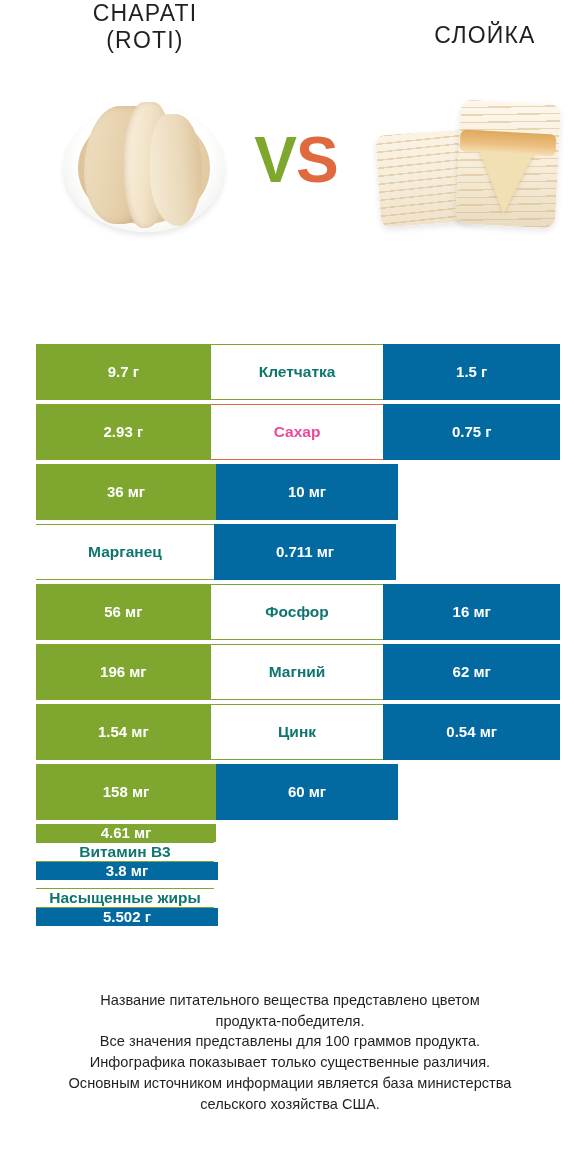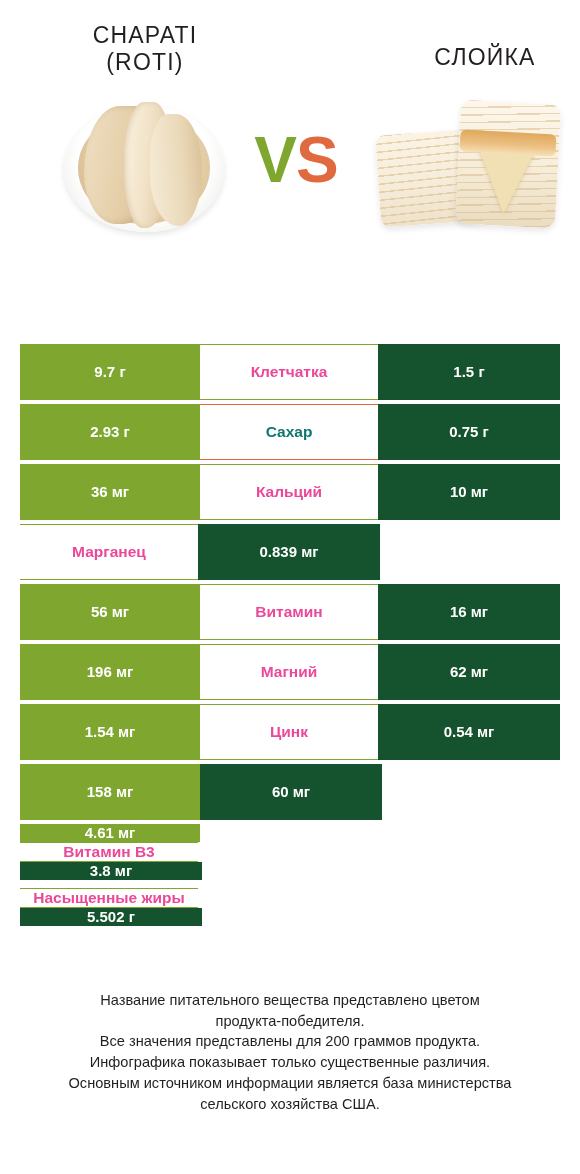--- a/index.html
+++ b/index.html
@@ -17,21 +17,20 @@
 
   
   .header {
     width: 580px;
     height: 300px;
     position: relative;
   }
   .title-row {
     display: flex;
     align-items: flex-start;
-    padding-top: 22px;
     height: 80px;
     box-sizing: border-box;
   }
   .title {
     flex: 0 0 50%;
     text-align: center;
     color: #231f20;
     font-weight: 300;
     letter-spacing: 1.2px;
     line-height: 1.18;
@@ -179,20 +178,21 @@
     position: absolute;
     left: 20px;
     top: 344px;
     width: 540px;
   }
   .row {
     display: flex;
     align-items: stretch;
     height: 56px;
     margin-bottom: 4px;
+    margin-left: 16px;
   }
   .row.tall { height: 60px; flex-direction: column; }
   .cell {
     display: flex;
     align-items: center;
     justify-content: center;
     box-sizing: border-box;
     font-size: 15px;
     font-weight: 700;
     text-align: center;
@@ -203,25 +203,25 @@
     background: #7FA72F;
     color: #ffffff;
   }
   .cell.mid {
     width: 178px;
     background: #ffffff;
     font-size: 15.5px;
     border-top: 1px solid transparent;
     border-bottom: 1px solid transparent;
   }
-  .cell.mid.win-green  { color: #ec4899; border-color: #7FA72F; }
-  .cell.mid.win-orange { color: #0f766e; border-color: #E1693F; }
+  .cell.mid.win-green  { color: #0f766e; border-color: #7FA72F; }
+  .cell.mid.win-orange { color: #ec4899; border-color: #E1693F; }
   .cell.right {
     width: 182px;
-    background: #14532d;
+    background: #0369a1;
     color: #ffffff;
   }
 
   
   .footer {
     position: absolute;
     left: 0; right: 0;
     top: 990px;
     text-align: center;
     color: #231f20;
@@ -273,30 +273,29 @@
       <div class="cell mid win-green">Клетчатка</div>
       <div class="cell right">1.5 г</div>
     </div>
     <div class="row">
       <div class="cell left">2.93 г</div>
       <div class="cell mid win-orange">Сахар</div>
       <div class="cell right">0.75 г</div>
     </div>
     <div class="row">
       <div class="cell left">36 мг</div>
-      <div class="cell mid win-green">Кальций</div>
       <div class="cell right">10 мг</div>
     </div>
     <div class="row">
       <div class="cell mid win-green">Марганец</div>
-      <div class="cell right">0.839 мг</div>
+      <div class="cell right">0.711 мг</div>
     </div>
     <div class="row">
       <div class="cell left">56 мг</div>
-      <div class="cell mid win-green">Витамин</div>
+      <div class="cell mid win-green">Фосфор</div>
       <div class="cell right">16 мг</div>
     </div>
     <div class="row">
       <div class="cell left">196 мг</div>
       <div class="cell mid win-green">Магний</div>
       <div class="cell right">62 мг</div>
     </div>
     <div class="row">
       <div class="cell left">1.54 мг</div>
       <div class="cell mid win-green">Цинк</div>
@@ -313,17 +312,17 @@
     </div>
     <div class="row tall">
       <div class="cell mid win-green">Насыщенные жиры</div>
       <div class="cell right">5.502 г</div>
     </div>
   </div>
 
 <div class="footer">
   <div>Название питательного вещества представлено цветом</div>
   <div>продукта-победителя.</div>
-  <div>Все значения представлены для 200 граммов продукта.</div>
+  <div>Все значения представлены для 100 граммов продукта.</div>
   <div>Инфографика показывает только существенные различия.</div>
   <div>Основным источником информации является база министерства</div>
   <div>сельского хозяйства США.</div>
 </div>
 
 </body></html>

